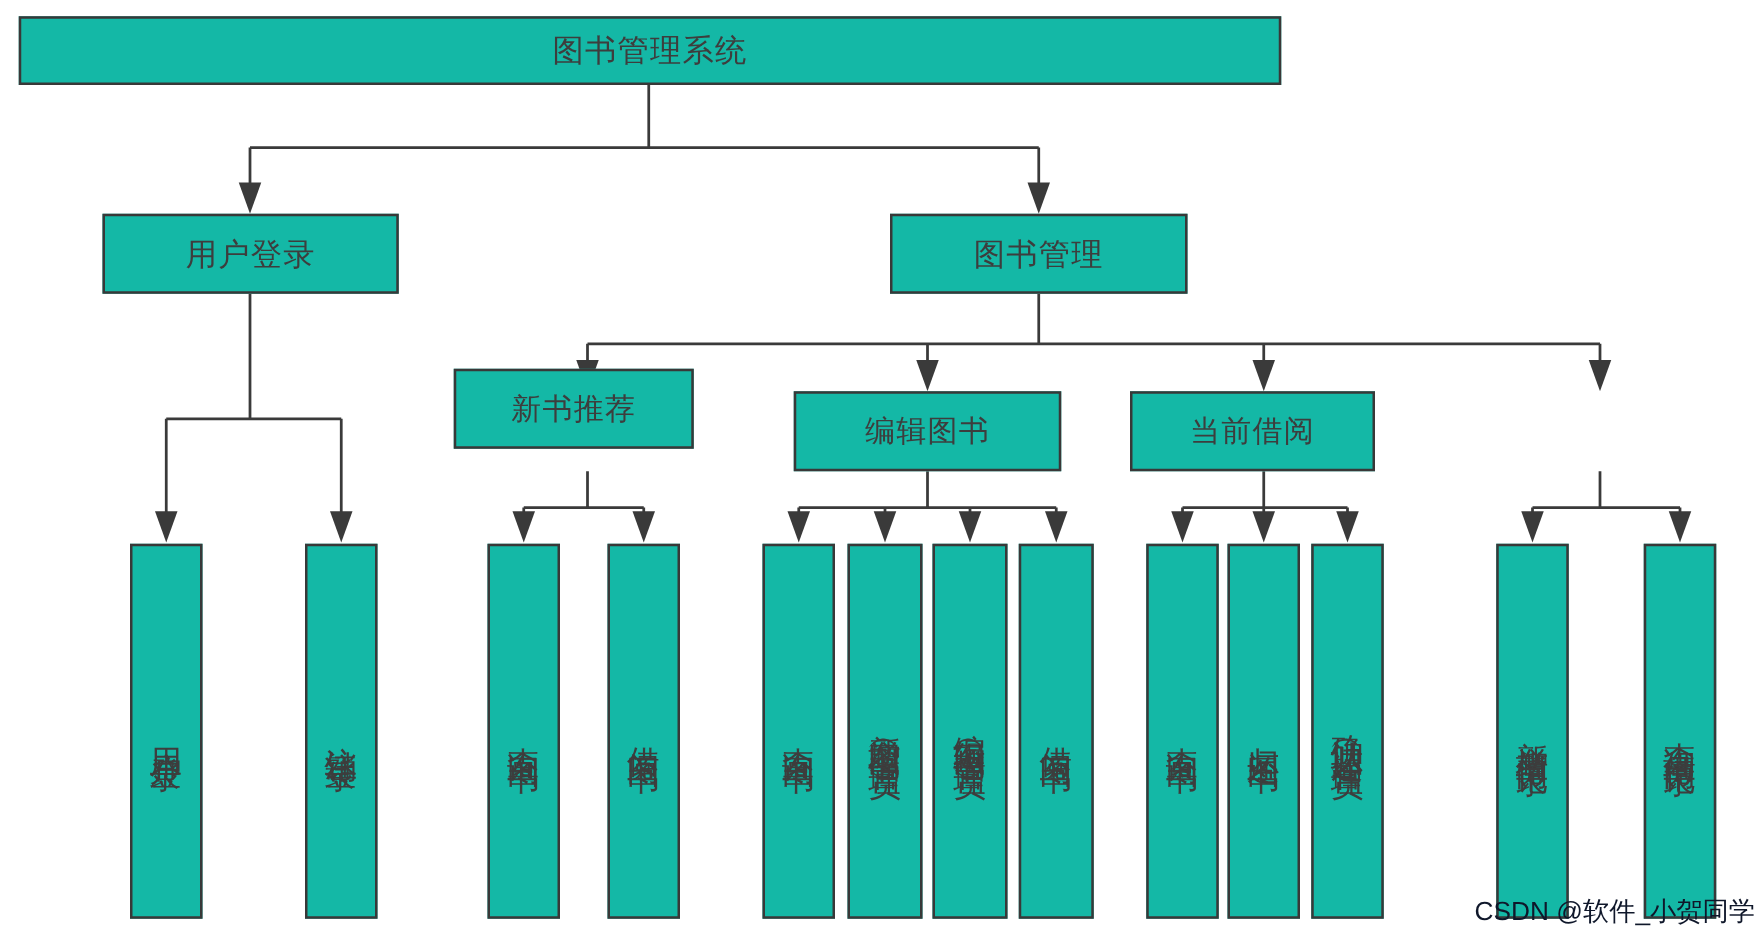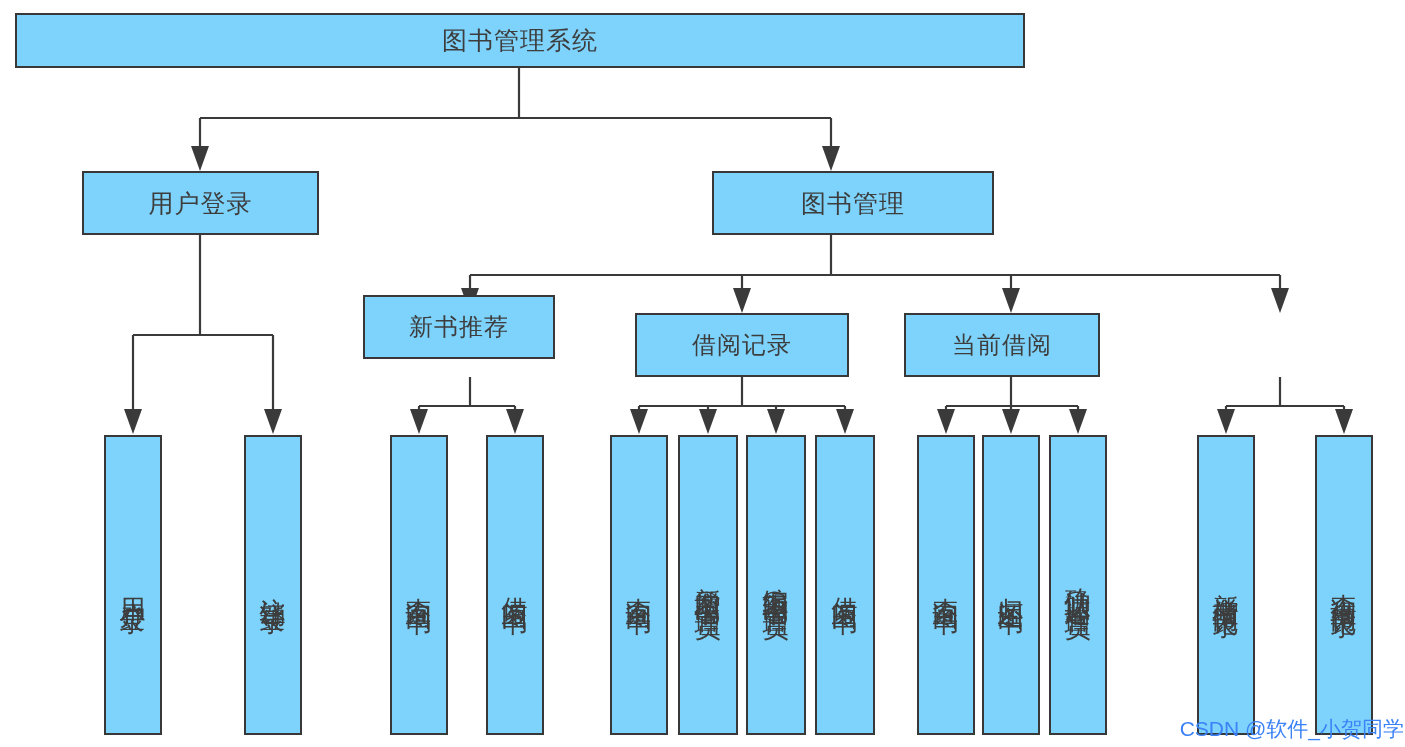--- a/index.html
+++ b/index.html
@@ -9,21 +9,21 @@
     width: 1405px;
     height: 747px;
     background: #ffffff;
     font-family: "Liberation Sans", "DejaVu Sans", sans-serif;
     overflow: hidden;
   }
   svg.wires { position: absolute; left: 0; top: 0; width: 1405px; height: 747px; }
   .box {
     position: absolute;
     border: 2.5px solid #383838;
-    background: #7dd3fc;
+    background: #14b8a6;
     display: flex;
     align-items: center;
     justify-content: center;
     color: #3d3d3d;
   }
   .lvl1 { font-size: 25px; letter-spacing: 1px; }
   .lvl2 { font-size: 25px; letter-spacing: 1px; }
   .lvl3 { font-size: 24px; letter-spacing: 1px; }
   .leaf {
     top: 435px;
@@ -36,21 +36,21 @@
     line-height: 1;
   }
   .w60 { width: 60px; }
   .watermark {
     position: absolute;
     top: 715px;
     left: 1178px;
     width: 226px;
     text-align: right;
     font-size: 21px;
-    color: #3b82f6;
+    color: #0f172a;
     white-space: nowrap;
     z-index: 5;
   }
 </style>
 </head>
 <body>
 
 <div class="canvas">
 
   <svg class="wires" viewBox="0 0 1405 747" xmlns="http://www.w3.org/2000/svg" aria-hidden="true">
@@ -80,24 +80,24 @@
       <polygon points="1002,409 1020,409 1011,434"></polygon>
       <polygon points="1069,409 1087,409 1078,434"></polygon>
       <polygon points="1217,409 1235,409 1226,434"></polygon>
       <polygon points="1335,409 1353,409 1344,434"></polygon>
     </g>
   </svg>
 
   <div class="box lvl1" style="left:15px; top:13px; width:1010px; height:55px;">图书管理系统</div>
 
   <div class="box lvl2" style="left:82px; top:171px; width:237px; height:64px;">用户登录</div>
-  <div class="box lvl2" style="left:712px; top:171px; width:282px; height:64px;">图书管理</div>
+  <div class="box lvl2" style="left:712px; top:171px; width:238px; height:64px;">图书管理</div>
 
   <div class="box lvl3" style="left:363px; top:295px; width:192px; height:64px;">新书推荐</div>
-  <div class="box lvl3" style="left:635px; top:313px; width:214px; height:64px;">借阅记录</div>
+  <div class="box lvl3" style="left:635px; top:313px; width:214px; height:64px;">编辑图书</div>
   <div class="box lvl3" style="left:904px; top:313px; width:196px; height:64px;">当前借阅</div>
 
   <div class="box leaf" style="left:104px;">用户登录</div>
   <div class="box leaf" style="left:244px;">注销登录</div>
 
   <div class="box leaf" style="left:390px;">查询图书</div>
   <div class="box leaf" style="left:486px;">借阅图书</div>
 
   <div class="box leaf" style="left:610px;">查询图书</div>
   <div class="box leaf w60" style="left:678px;">新增图书（管理员）</div>

